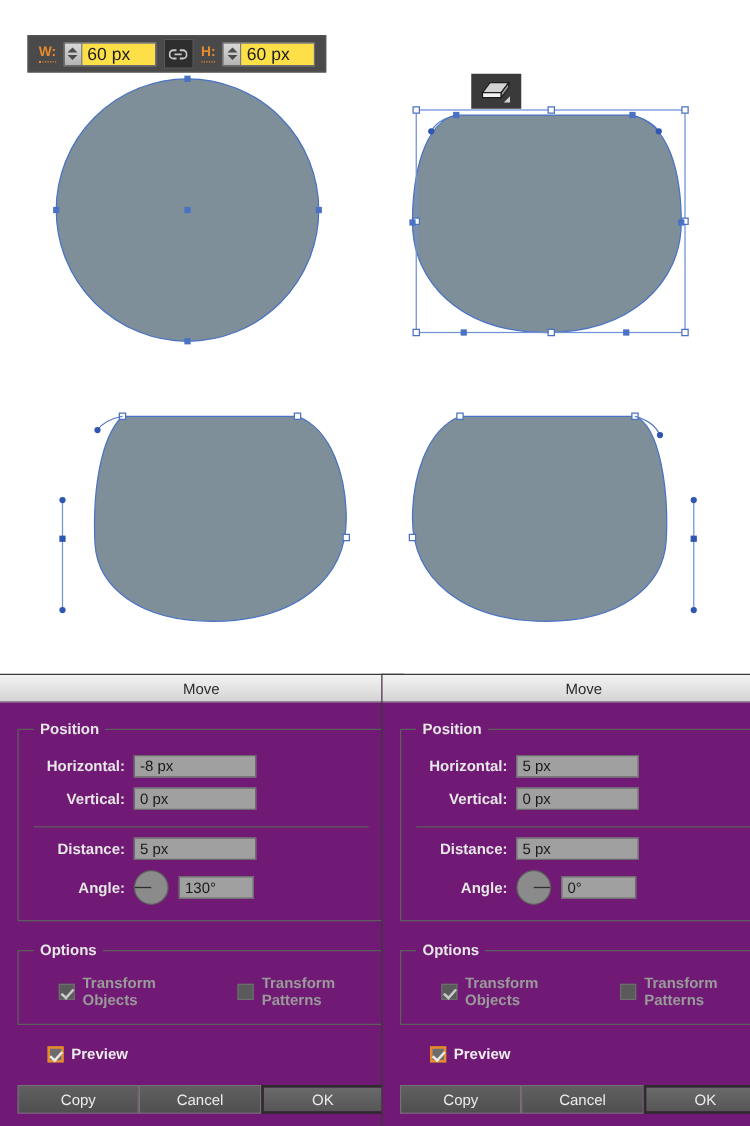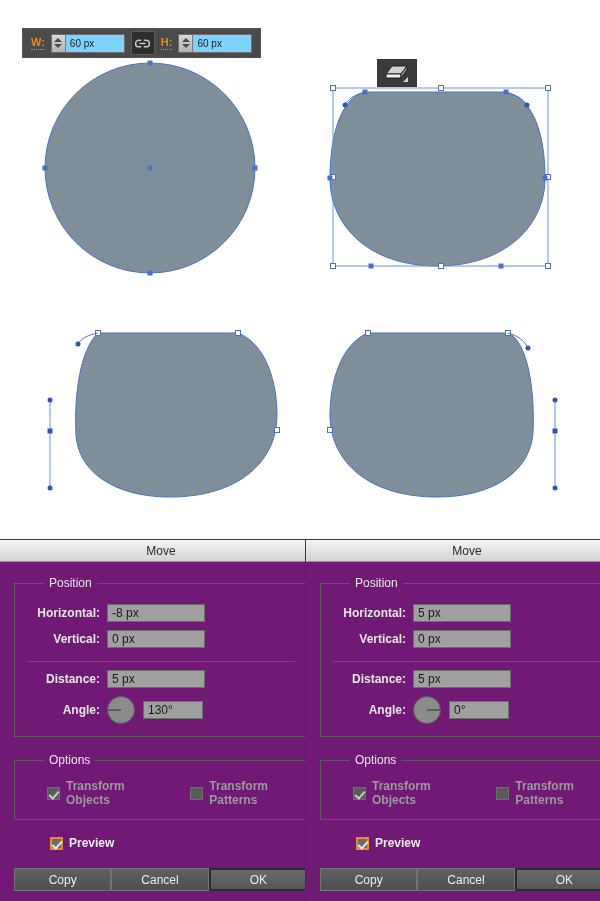--- a/index.html
+++ b/index.html
@@ -54,23 +54,23 @@
   .spin-up, .spin-dn {
     width: 0; height: 0;
     border-left: 4px solid transparent;
     border-right: 4px solid transparent;
   }
   .spin-up { border-bottom: 4px solid #4a4a4a; }
   .spin-dn { border-top: 4px solid #4a4a4a; }
   .spin-value {
     flex: 1;
     min-width: 58px;
-    background: #7dd3fc;
+    background: #fde047;
     color: #1c1c1c;
-    font-size: 10px;
+    font-size: 14px;
     line-height: 17px;
     padding: 0 4px;
     white-space: nowrap;
   }
   .link-btn {
     width: 24px;
     height: 24px;
     background: #2e2e2e;
     border: 1px solid #5a5a5a;
     display: flex;
@@ -130,23 +130,23 @@
   }
 
   fieldset.group {
     border: 1px solid #5d5d5d;
     margin: 0 0 16px 0;
     padding: 6px 10px 12px 10px;
   }
   fieldset.group legend {
     color: #e6e6e6;
     font-size: 12px;
-    font-weight: normal;
+    font-weight: bold;
     padding: 0 5px;
-    margin-left: 19px;
+    margin-left: 2px;
   }
 
   .field-row {
     display: flex;
     align-items: center;
     margin-top: 8px;
   }
   .field-label {
     width: 82px;
     text-align: right;
@@ -233,21 +233,21 @@
     border: 2px solid #e8892b;
     background: #6d6d6d;
   }
   .chk.accent .box.checked::after {
     left: 2px; top: 0px;
     border-color: #e8e8e8;
   }
   .chk.accent .chk-label { color: #ededed; }
 
   .preview-row {
-    margin: 4px 0 0 14px;
+    margin: 4px 0 0 2px;
   }
 
   .btn-row {
     display: flex;
     margin-top: 18px;
   }
   .btn {
     flex: 1;
     height: 23px;
     background: linear-gradient(#606060, #4f4f4f);

